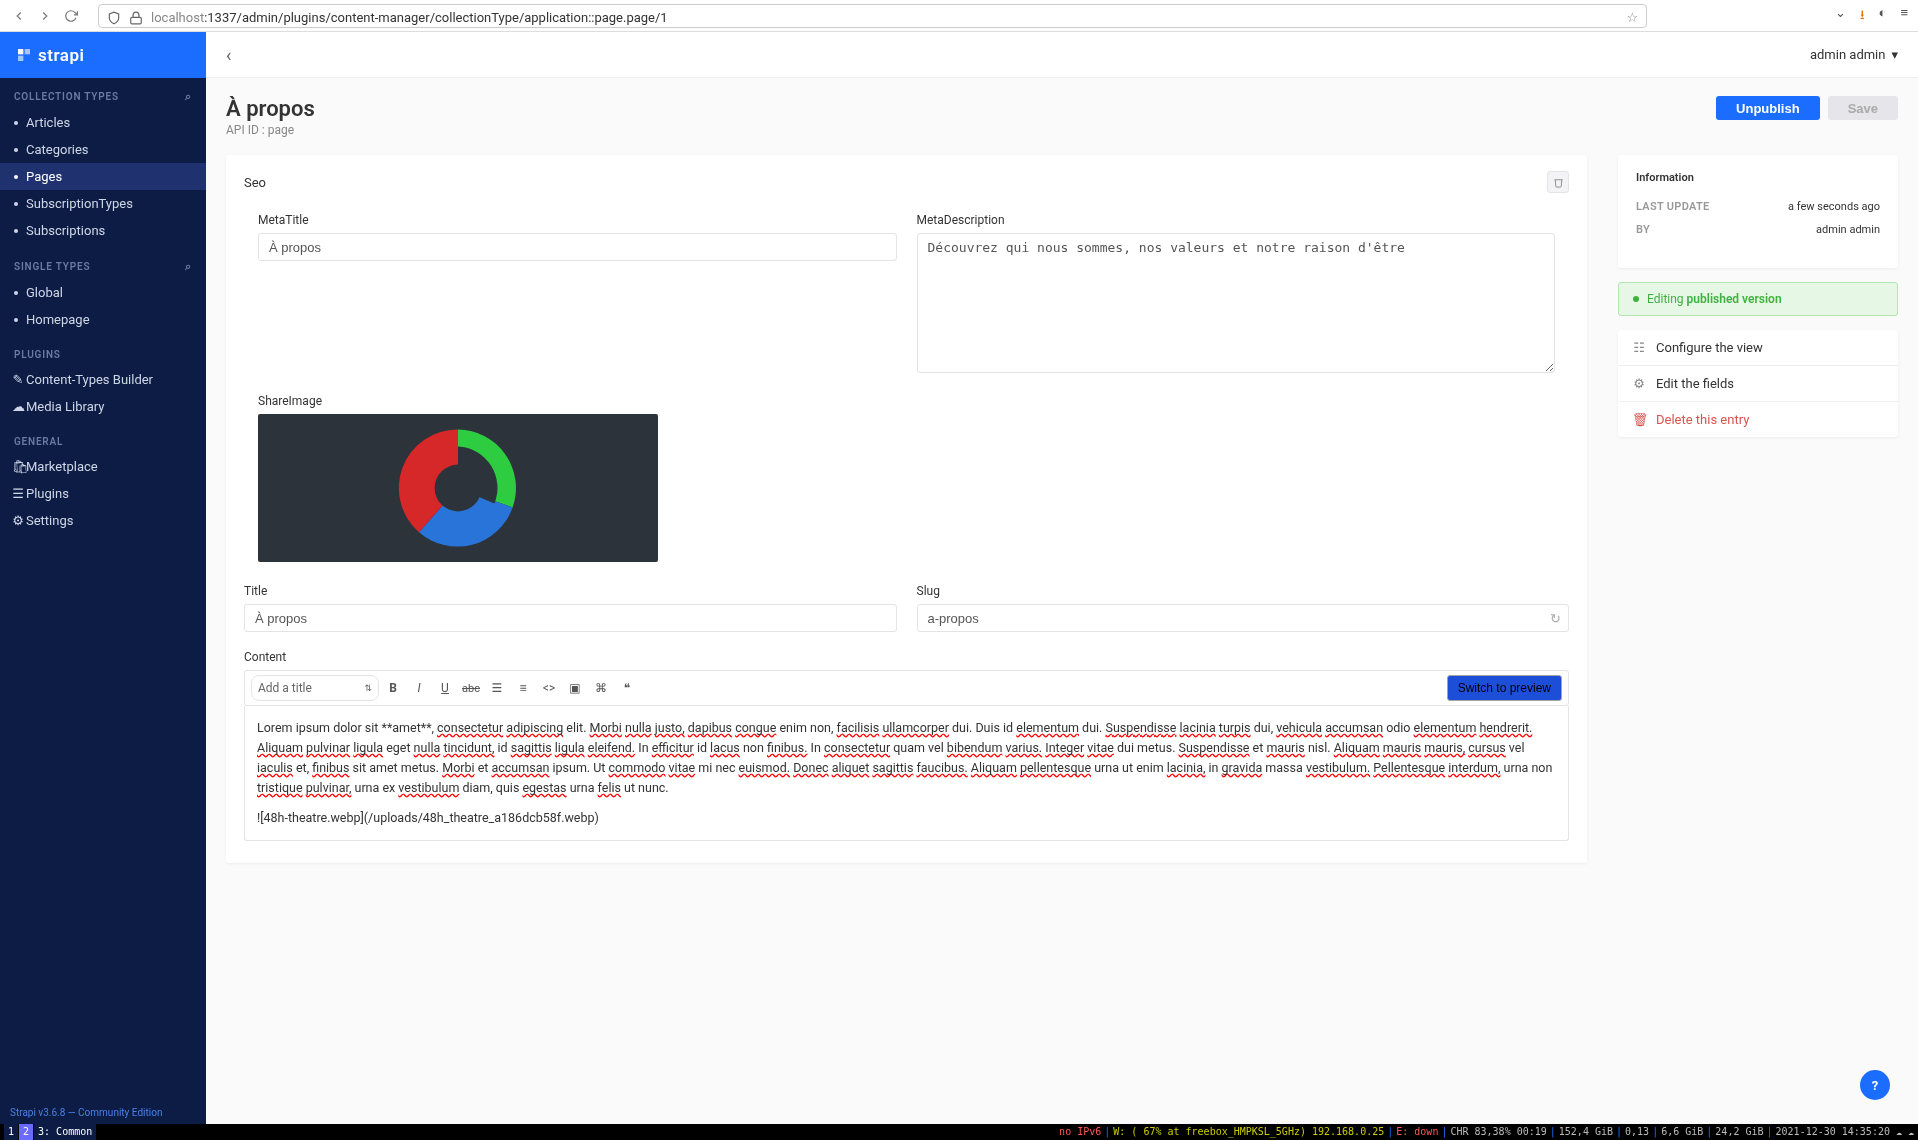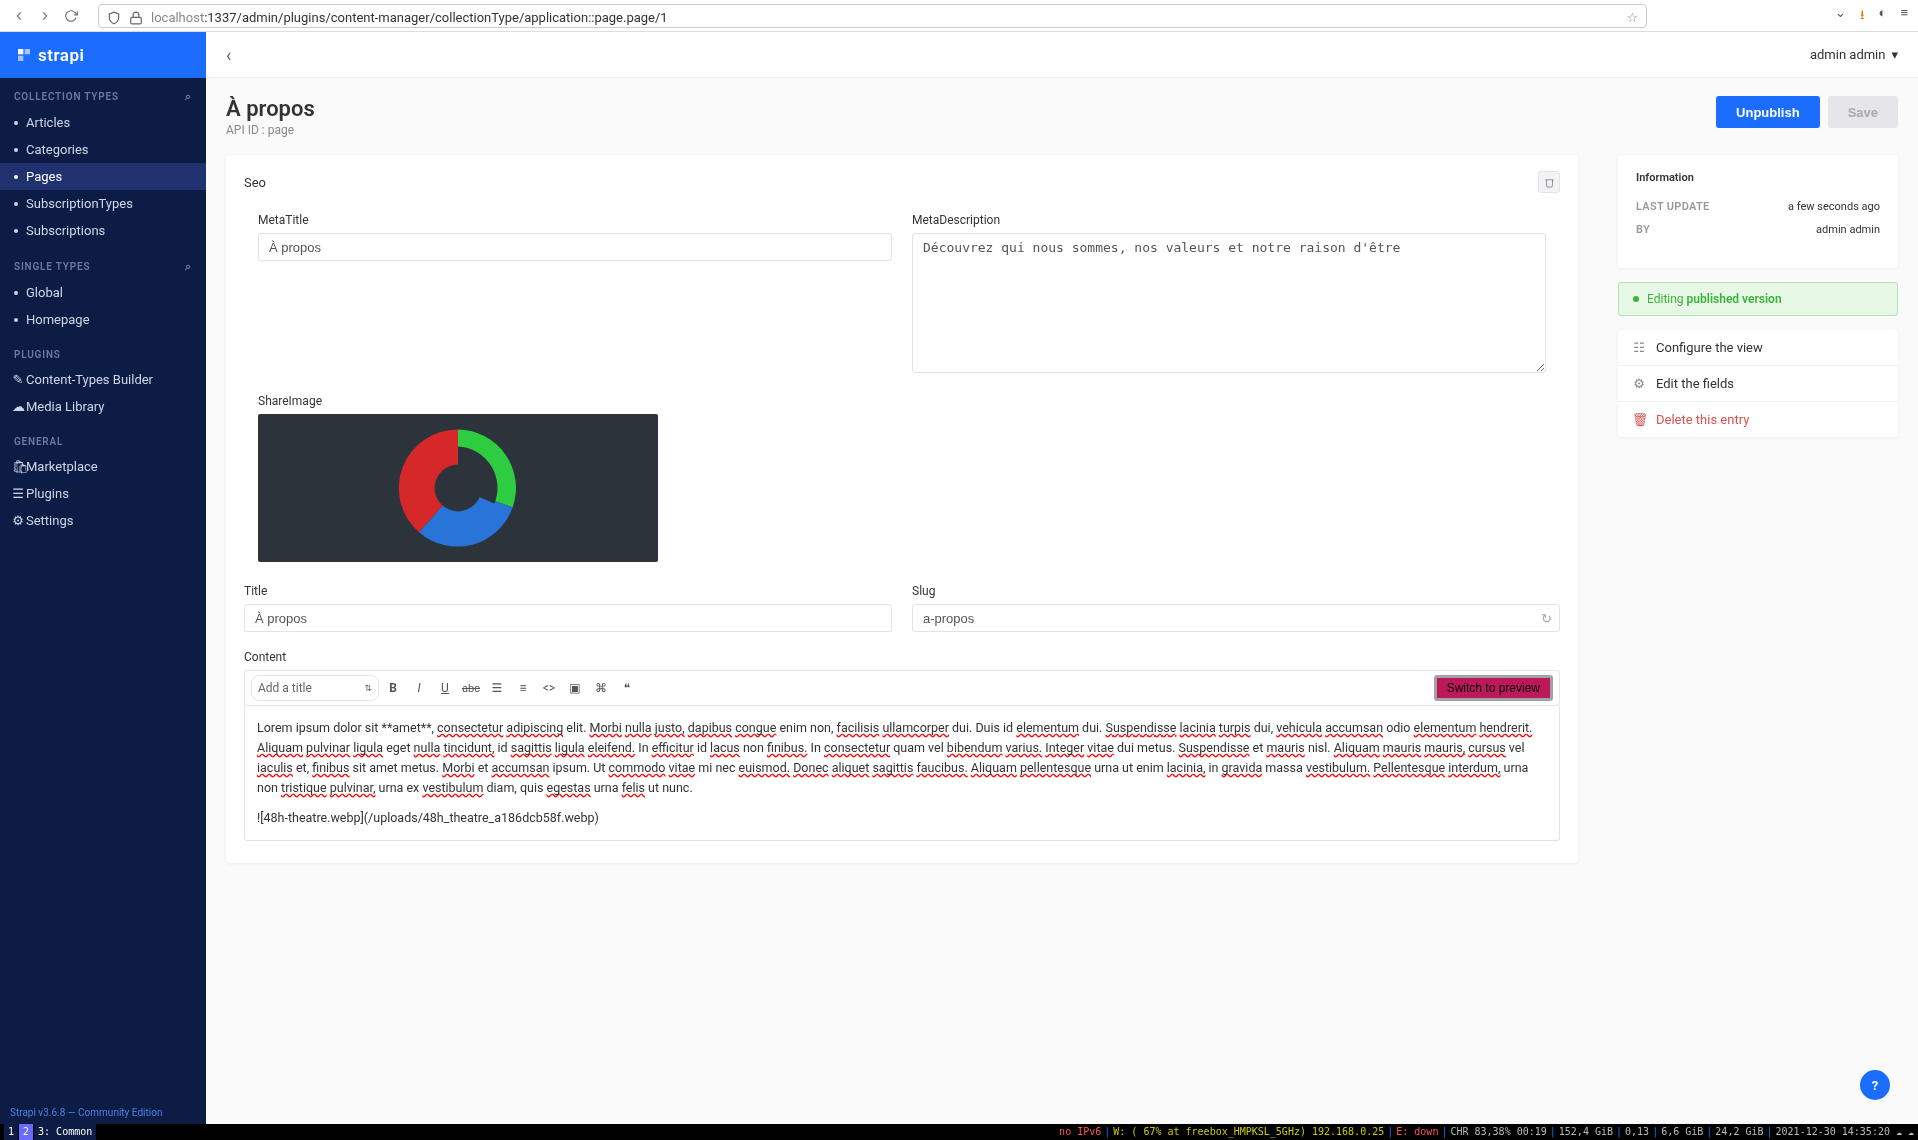--- a/index.html
+++ b/index.html
@@ -37,26 +37,26 @@
 .topbar { height: 46px; background: #fff; border-bottom: 1px solid #eee; display: flex; align-items: center; padding: 0 20px; justify-content: space-between; }
 .back-ic { color: #666; cursor: pointer; font-size: 18px; }
 .user-menu { display: flex; align-items: center; gap: 6px; color: #333; cursor: pointer; font-size: 13px; }
 
 
 .page-wrap { padding: 18px 20px 30px; flex: 1; overflow-y: auto; }
 .page-head { display: flex; justify-content: space-between; align-items: flex-start; margin-bottom: 18px; }
 .page-title { font-size: 22px; font-weight: 600; color: #333; }
 .api-id { font-size: 12px; color: #888; margin-top: 2px; }
 .head-actions { display: flex; gap: 8px; }
-.btn { height: 32px; padding: 0 20px; border-radius: 3px; border: none; font-size: 13px; cursor: pointer; font-weight: 600; }
+.btn { height: 24px; padding: 0 20px; border-radius: 3px; border: none; font-size: 13px; cursor: pointer; font-weight: 600; }
 .btn-primary { background: #1a6dff; color: #fff; }
 .btn-disabled { background: #e5e5ea; color: #aaa; cursor: not-allowed; }
 
 
-.cols { display: flex; gap: 40px; align-items: flex-start; }
+.cols { display: flex; gap: 31px; align-items: flex-start; }
 .main-col { flex: 1; }
 .side-col { width: 280px; display: flex; flex-direction: column; gap: 14px; }
 
 
 .card { background: #fff; border-radius: 3px; box-shadow: 0 1px 3px rgba(0,0,0,.06); padding: 16px 18px 22px; }
 .seo-head { display: flex; justify-content: space-between; align-items: center; margin-bottom: 20px; }
 .seo-title { font-size: 13px; color: #333; }
 .trash-btn { width: 22px; height: 22px; background: #f3f3f5; border: 1px solid #e3e3e8; border-radius: 3px; display: flex; align-items: center; justify-content: center; color: #888; cursor: pointer; font-size: 11px; }
 
 .row2 { display: flex; gap: 20px; margin-bottom: 18px; }
@@ -73,21 +73,21 @@
 
 
 .editor-toolbar { display: flex; align-items: center; justify-content: space-between; border: 1px solid #e3e3e8; border-radius: 3px; background: #fff; padding: 4px 6px; margin-top: 6px; }
 .et-left { display: flex; align-items: center; gap: 2px; }
 .et-select { height: 26px; width: 128px; border: 1px solid #e3e3e8; border-radius: 8px; padding: 0 6px; font-size: 12px; color: #666; display: flex; align-items: center; justify-content: space-between; cursor: pointer; }
 .et-btn { width: 24px; height: 24px; display: flex; align-items: center; justify-content: center; color: #555; cursor: pointer; font-size: 12px; }
 .et-btn.bold { font-weight: 700; }
 .et-btn.ital { font-style: italic; }
 .et-btn.under { text-decoration: underline; }
 .et-btn.strike { text-decoration: line-through; font-size: 11px; }
-.switch-btn { height: 26px; padding: 0 10px; border: 3px solid #a3a3a3; border-radius: 3px; background: #be185d; font-size: 12px; cursor: pointer; }
+.switch-btn { height: 26px; padding: 0 10px; border: 1px solid #a3a3a3; border-radius: 3px; background: #1d4ed8; font-size: 12px; cursor: pointer; }
 .editor-body { border: 1px solid #e3e3e8; border-top: none; border-radius: 0 0 3px 3px; padding: 12px; min-height: 90px; font-size: 12.5px; color: #333; line-height: 1.6; }
 .spellerr { text-decoration: underline wavy red; text-decoration-skip-ink: none; }
 
 
 .info-card .card-title { font-size: 11px; color: #333; margin-bottom: 16px; font-weight: 600; }
 .info-row { display: flex; justify-content: space-between; font-size: 11px; margin-bottom: 10px; }
 .info-row .k { color: #999; font-weight: 600; letter-spacing: .3px; }
 .info-row .v { color: #333; }
 
 .status-banner { background: #e7f7e6; border: 1px solid #b4e4b2; border-radius: 3px; padding: 9px 14px; display: flex; align-items: center; gap: 8px; font-size: 12px; }

